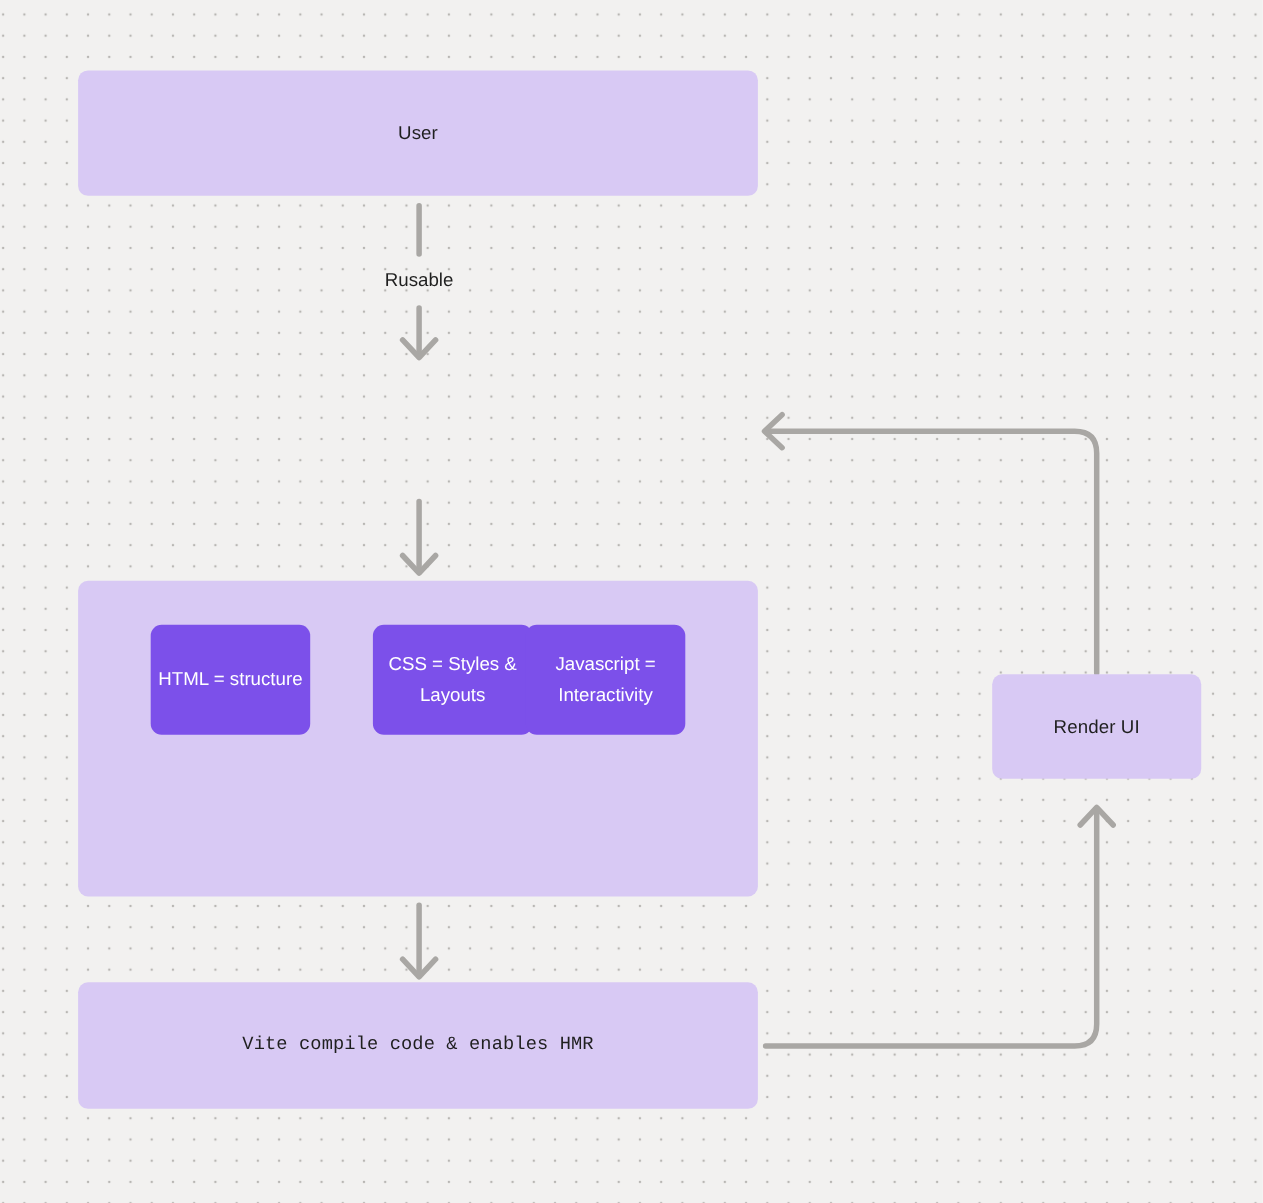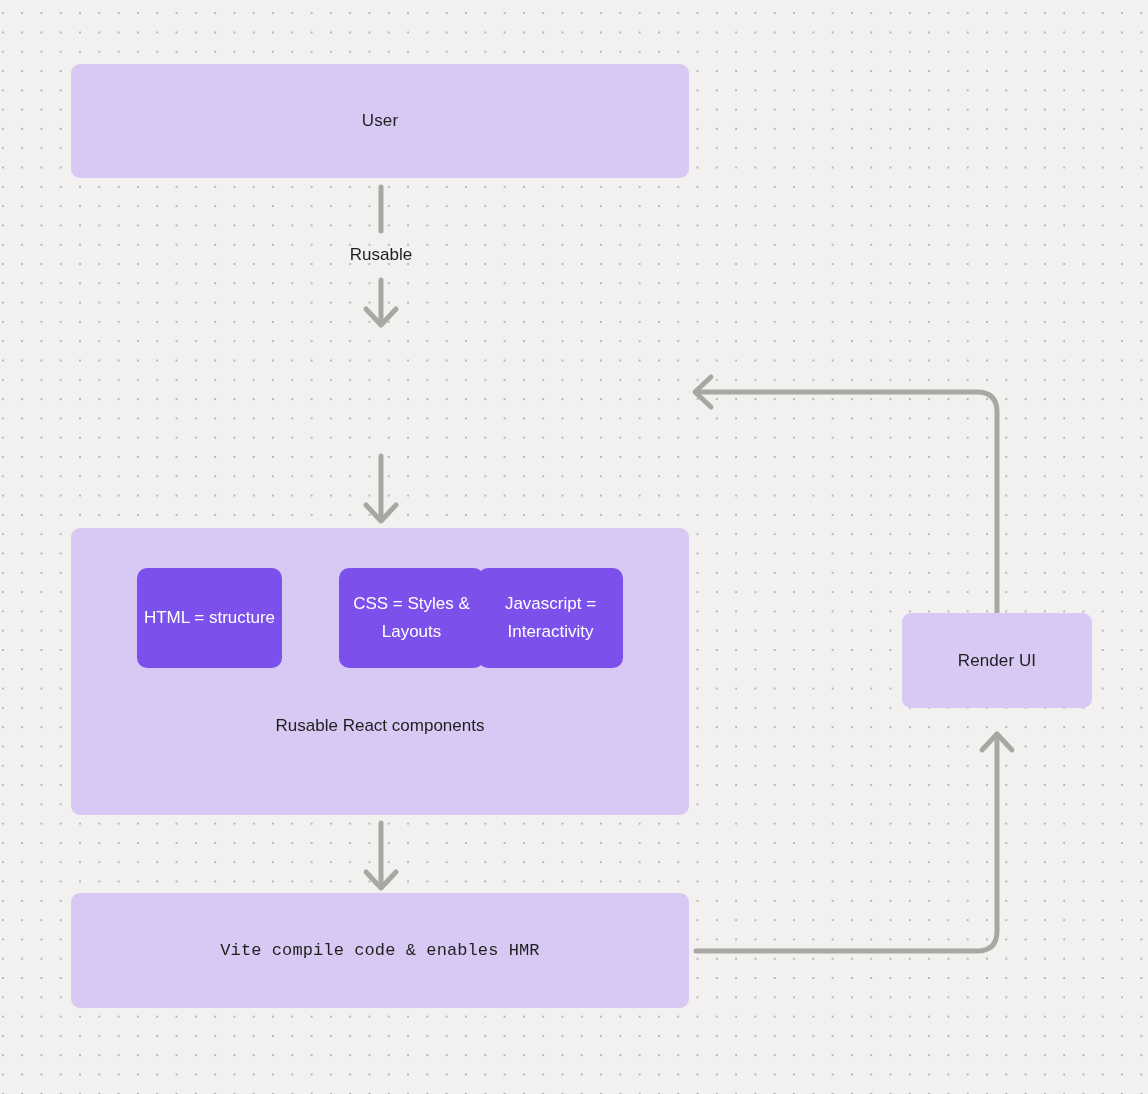--- a/index.html
+++ b/index.html
@@ -128,21 +128,20 @@
   <div class="chip chip-html">
     <span>HTML = structure</span>
   </div>
   <div class="chip chip-css">
     <span>CSS = Styles &amp; Layouts</span>
   </div>
   <div class="chip chip-js">
     <span>Javascript = Interactivity</span>
   </div>
 
-  <div class="group-label">Rusable React components</div>
 
   <div class="node node-vite">
     <span>Vite compile code &amp; enables HMR</span>
   </div>
 
   <div class="node node-renderui">
     <span>Render UI</span>
   </div>
 
 </div>

